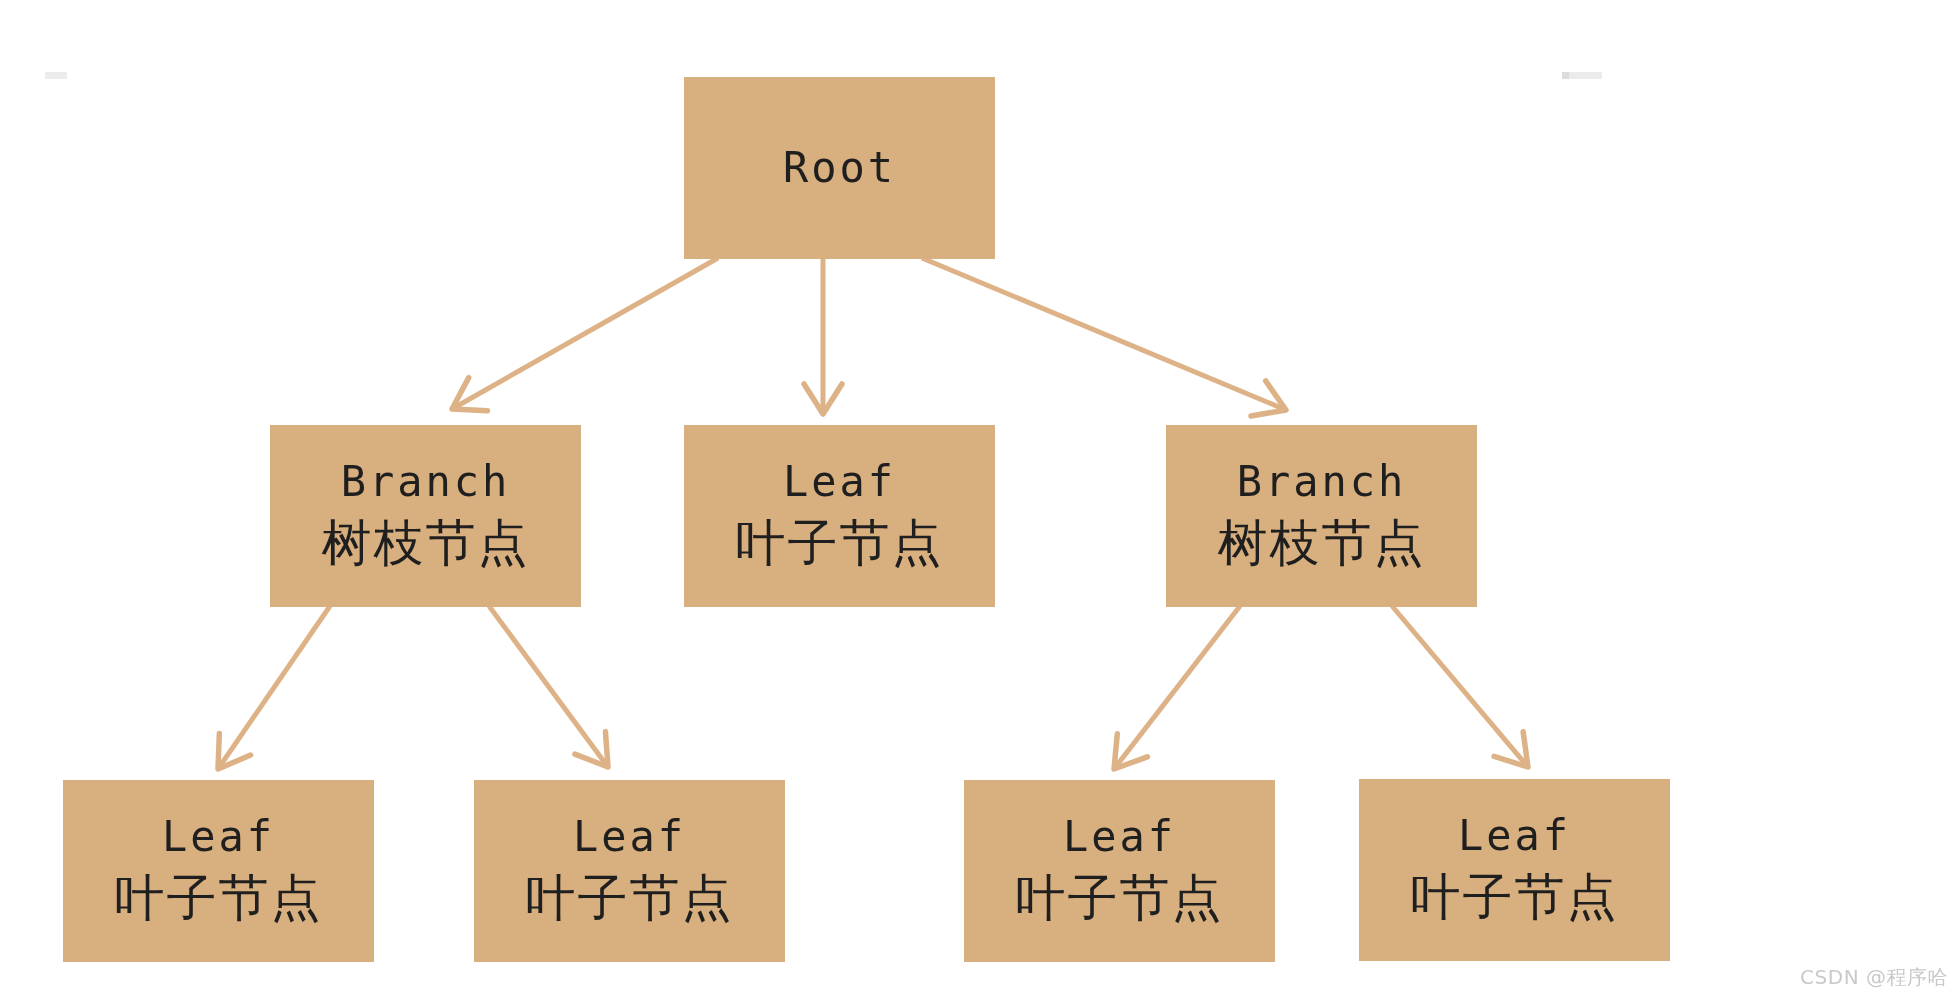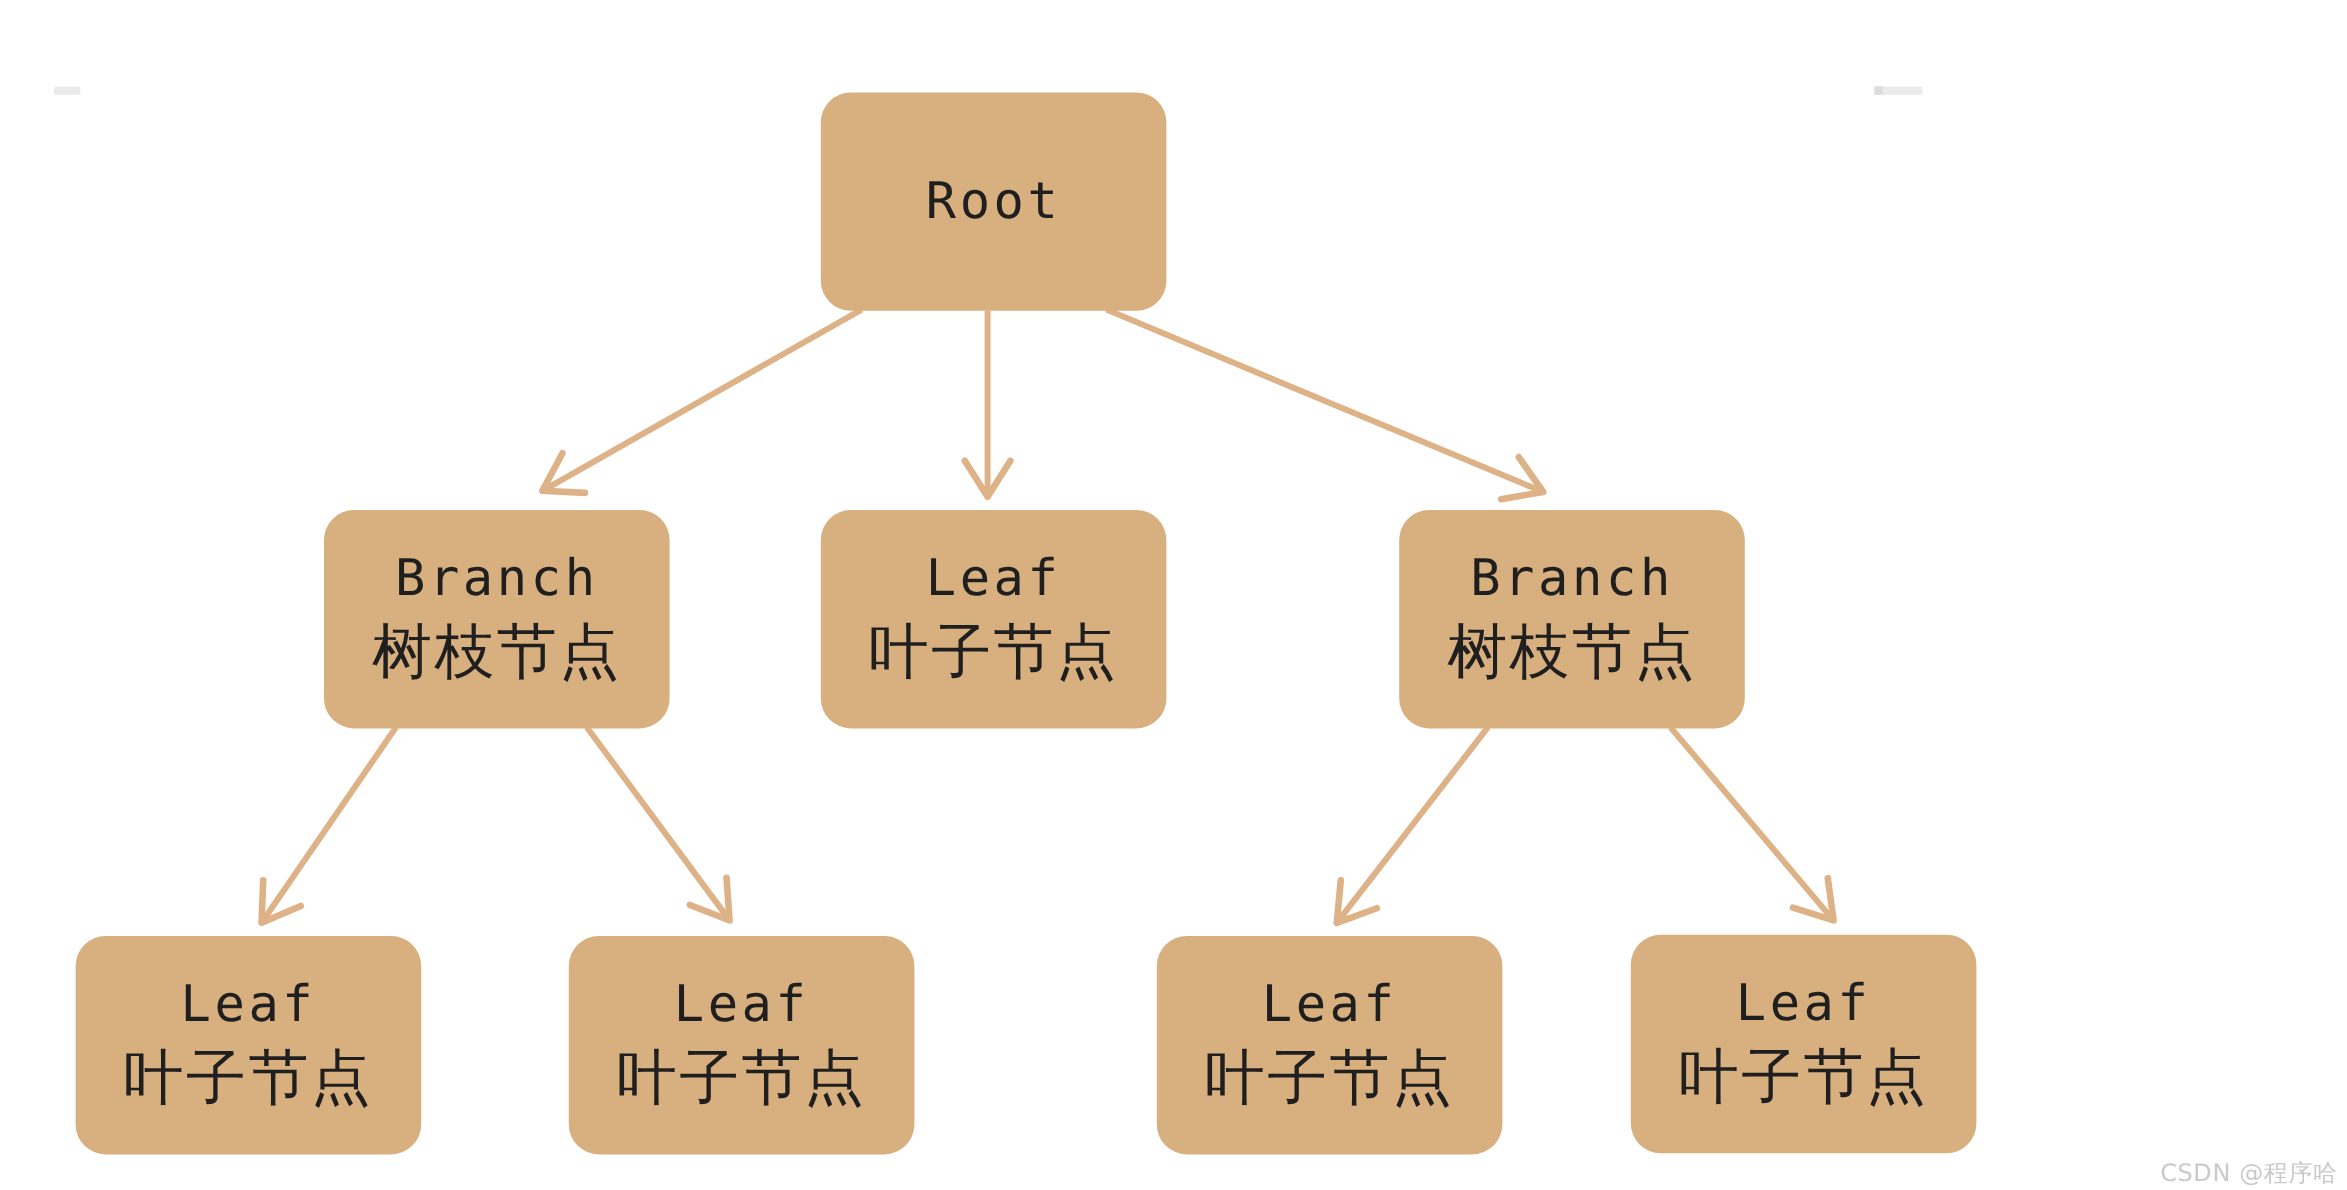--- a/index.html
+++ b/index.html
@@ -22,31 +22,30 @@
     font-family: "DejaVu Sans Mono", "DejaVu Sans", monospace;
   }
   #arrow-layer {
     position: absolute;
     left: 0; top: 0;
     width: 1956px; height: 992px;
     pointer-events: none;
   }
   .node {
     position: absolute;
-    width: 288px;
+    width: 311px;
     height: 182px;
     background: var(--node-fill);
     color: var(--text-color);
     display: flex;
     flex-direction: column;
     align-items: center;
     justify-content: center;
     gap: 10px;
     text-align: center;
-    border-radius: 25px;
   }
   .node .en {
     font-size: 42px;
     line-height: 1.1;
     letter-spacing: 3px;
     font-family: "DejaVu Sans Mono", monospace;
   }
   .node .zh {
     font-size: 50px;
     line-height: 1.15;

